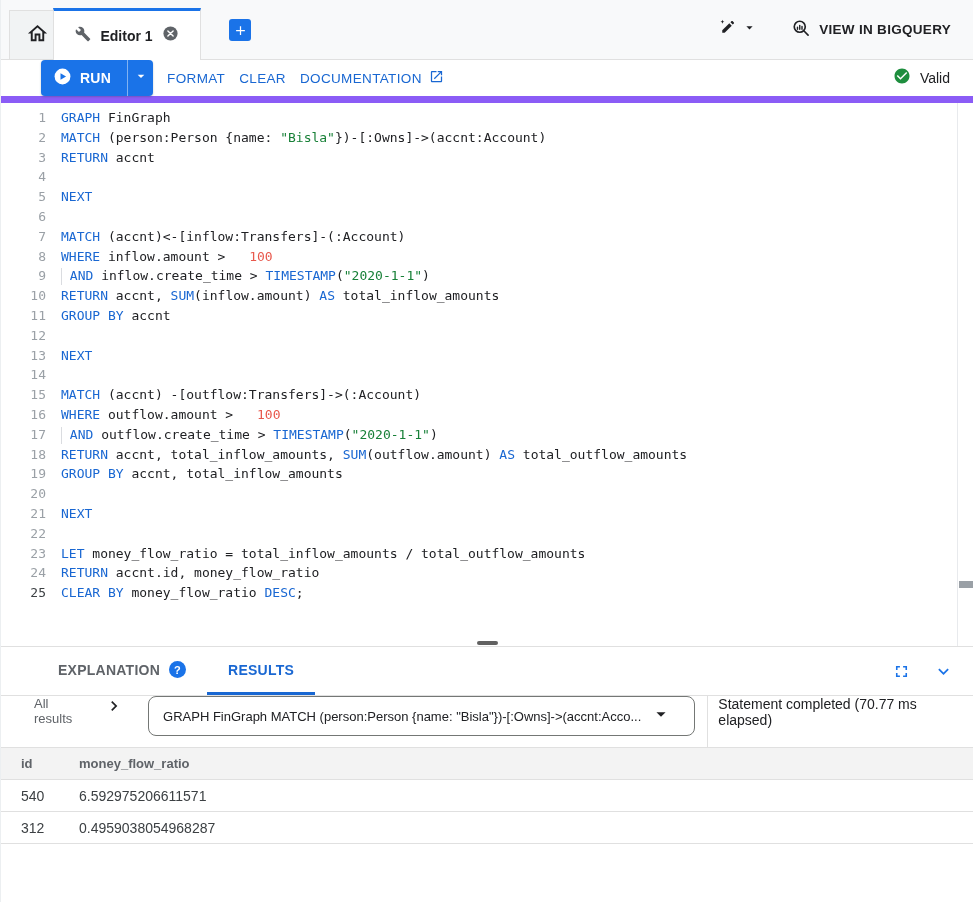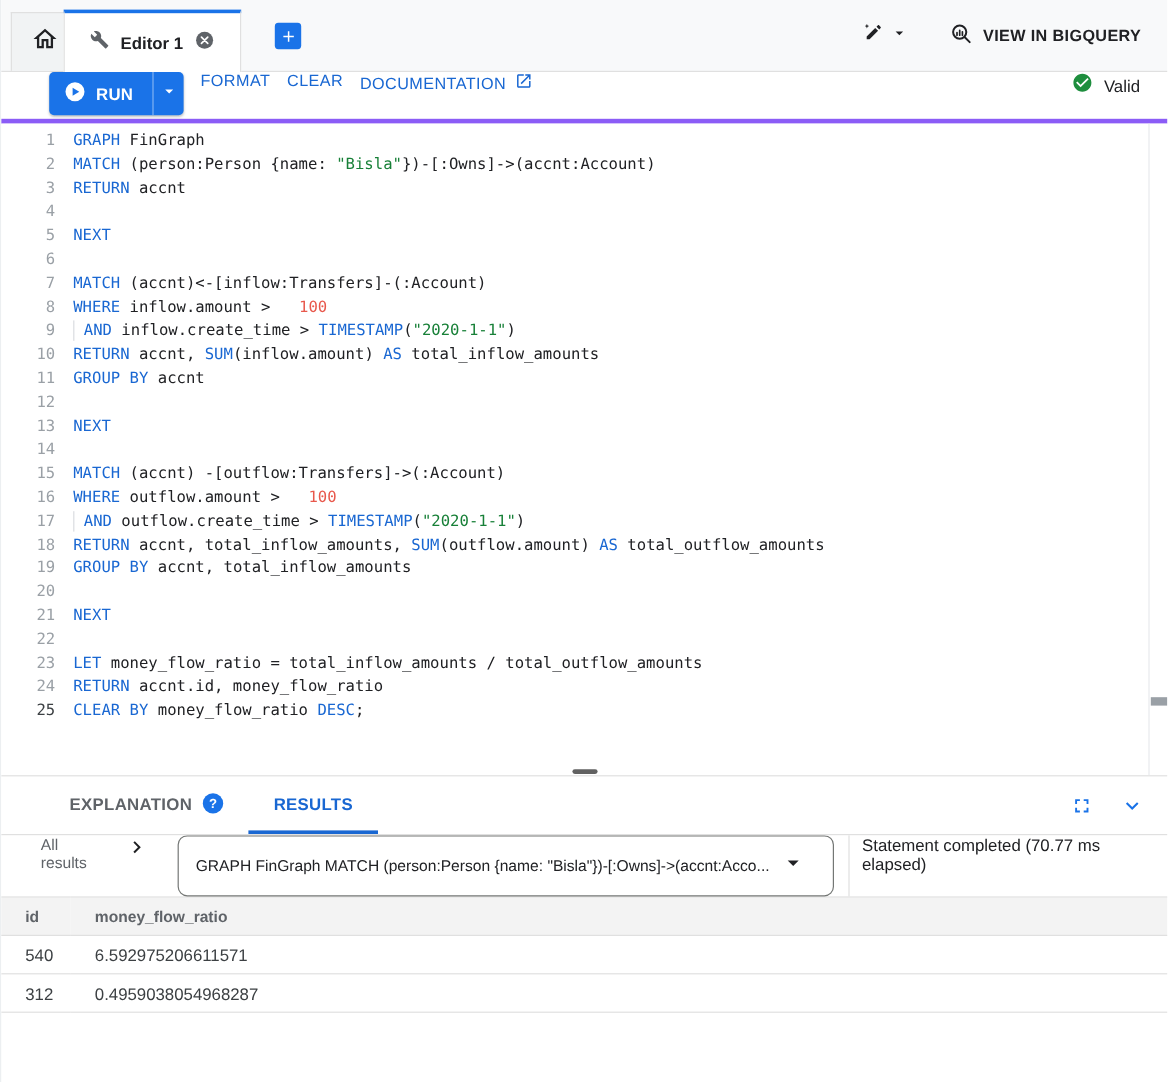--- a/index.html
+++ b/index.html
@@ -17,22 +17,22 @@
   .editor-tab .tab-label { font-size:14px; font-weight:700; color:#202124; }
   .add-tab { position:absolute; left:228px; top:19px; width:22px; height:22px; border-radius:3px;
     background: var(--accent,#1a73e8); color:#fff; display:flex; align-items:center; justify-content:center; cursor:pointer; }
   .add-tab svg { display:block; }
   .tabbar-right { position:absolute; right:12px; top:0; height:59px; display:flex; align-items:center; gap:26px; }
   .pen-spark-btn { display:flex; align-items:center; gap:4px; cursor:pointer; padding:4px; }
   .view-bq-btn { display:flex; align-items:center; gap:8px; cursor:pointer; font-size:13.5px; font-weight:700;
     letter-spacing:.3px; color:#202124; padding:4px 10px 4px 4px; }
 
   
-  .toolbar { position:relative; height:43px; background:#fff; border-bottom:4px solid #8b5cf6;
-    display:flex; align-items:flex-start; }
+  .toolbar { position:relative; height:43px; background:#fff; border-bottom:7px solid #8b5cf6;
+    display:flex; align-items:center; }
   .run-split { display:flex; margin-left:40px; height:36px; border-radius:4px; overflow:hidden;
     background: var(--accent,#1a73e8); box-shadow:0 1px 2px rgba(60,64,67,.3); }
   .run-main { display:flex; align-items:center; gap:8px; padding:0 16px 0 12px; color:#fff; font-size:14px;
     font-weight:700; letter-spacing:.25px; cursor:pointer; }
   .run-caret { width:26px; display:flex; align-items:center; justify-content:center; cursor:pointer;
     border-left:1px solid rgba(255,255,255,.45); }
   .tb-link { margin-left:14px; font-size:13.5px; font-weight:400; letter-spacing:.35px;
     color: var(--link,#1967d2); cursor:pointer; display:flex; align-items:center; gap:7px; }
   .toolbar-right { margin-left:auto; margin-right:23px; display:flex; align-items:center; gap:9px; }
   .valid-label { font-size:14px; color:#202124; }
@@ -64,21 +64,21 @@
   .rtab.active { color: var(--link,#1967d2); border-bottom-color: var(--link,#1967d2); }
   .help-badge { width:17px; height:17px; border-radius:50%; background: var(--accent,#1a73e8); color:#fff;
     font-size:11px; font-weight:700; display:flex; align-items:center; justify-content:center; cursor:pointer; }
   .results-header-right { margin-left:auto; display:flex; align-items:center; gap:22px; padding-right:19px; }
   .icon-btn { display:flex; align-items:center; justify-content:center; cursor:pointer; }
 
   
   .allresults-row { height:51px; background:#fff; display:flex; align-items:flex-start; padding-left:33px; }
   .allresults-label { font-size:13px; color: var(--gray,#5f6368); cursor:pointer; }
   .crumb-chevron { margin-left:14px; display:flex; align-items:center; cursor:pointer; }
-  .stmt-dropdown { margin-left:24px; width:550px; height:51px; border:1px solid #747775; border-radius:8px;
+  .stmt-dropdown { margin-left:24px; width:550px; height:40px; border:1px solid #747775; border-radius:8px;
     display:flex; align-items:center; padding:0 22px 0 14px; cursor:pointer; background:#fff; min-width:0; }
   .stmt-dropdown .stmt-text { flex:1; font-size:13px; color:#202124; white-space:nowrap; overflow:hidden; }
   .row-sep { width:1px; align-self:stretch; background:#e0e0e0; margin-left:12px; }
   .stmt-status { margin-left:10px; font-size:14px; color:#202124; }
 
   
   .results-table { width:100%; border-collapse:collapse; table-layout:fixed; }
   .results-table thead tr { height:32px; background:#f3f3f3; border-top:1px solid #e0e0e0; border-bottom:1px solid #e0e0e0; }
   .results-table th { font-size:13px; font-weight:700; color: var(--gray,#5f6368); text-align:left; }
   .results-table tbody tr { height:32px; background:#fff; border-bottom:1px solid #e0e0e0; }

